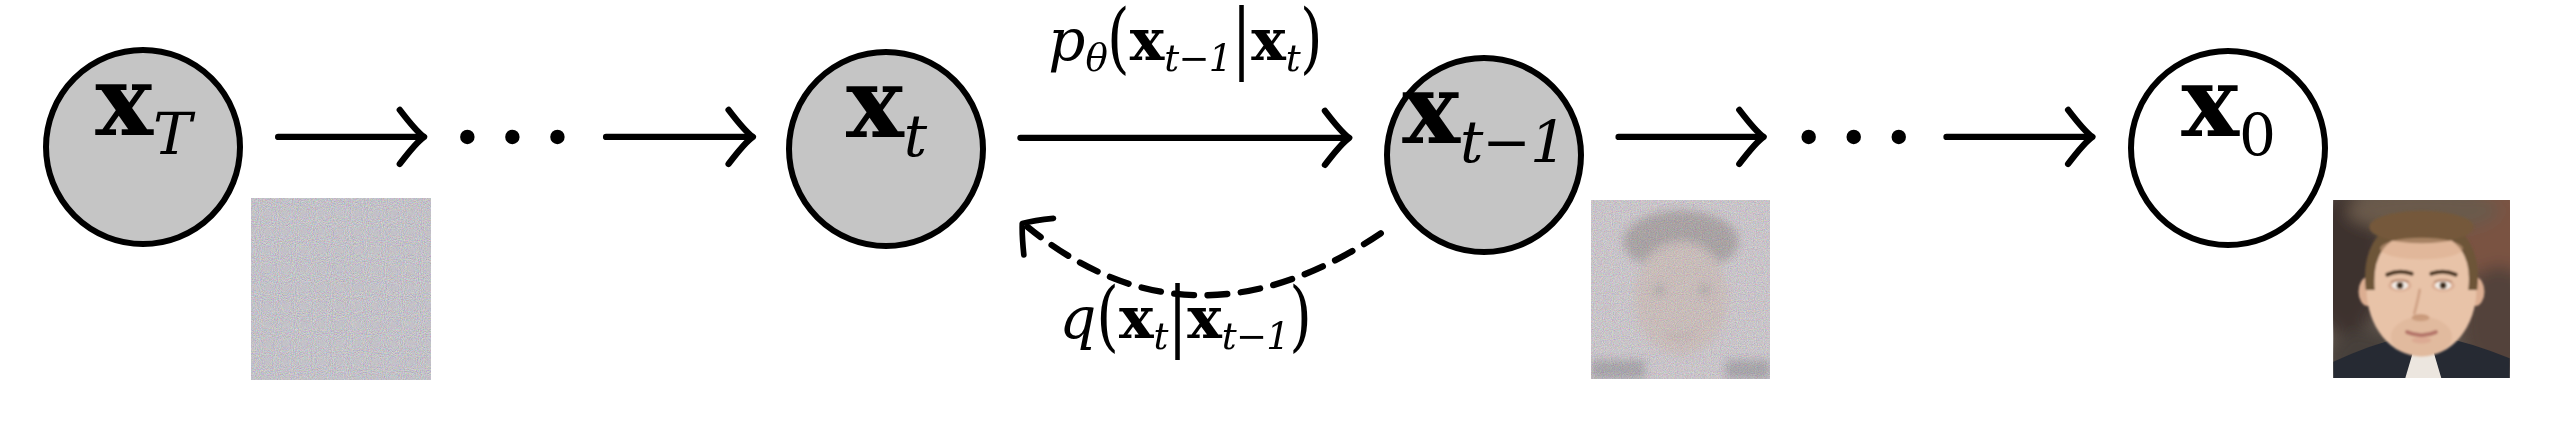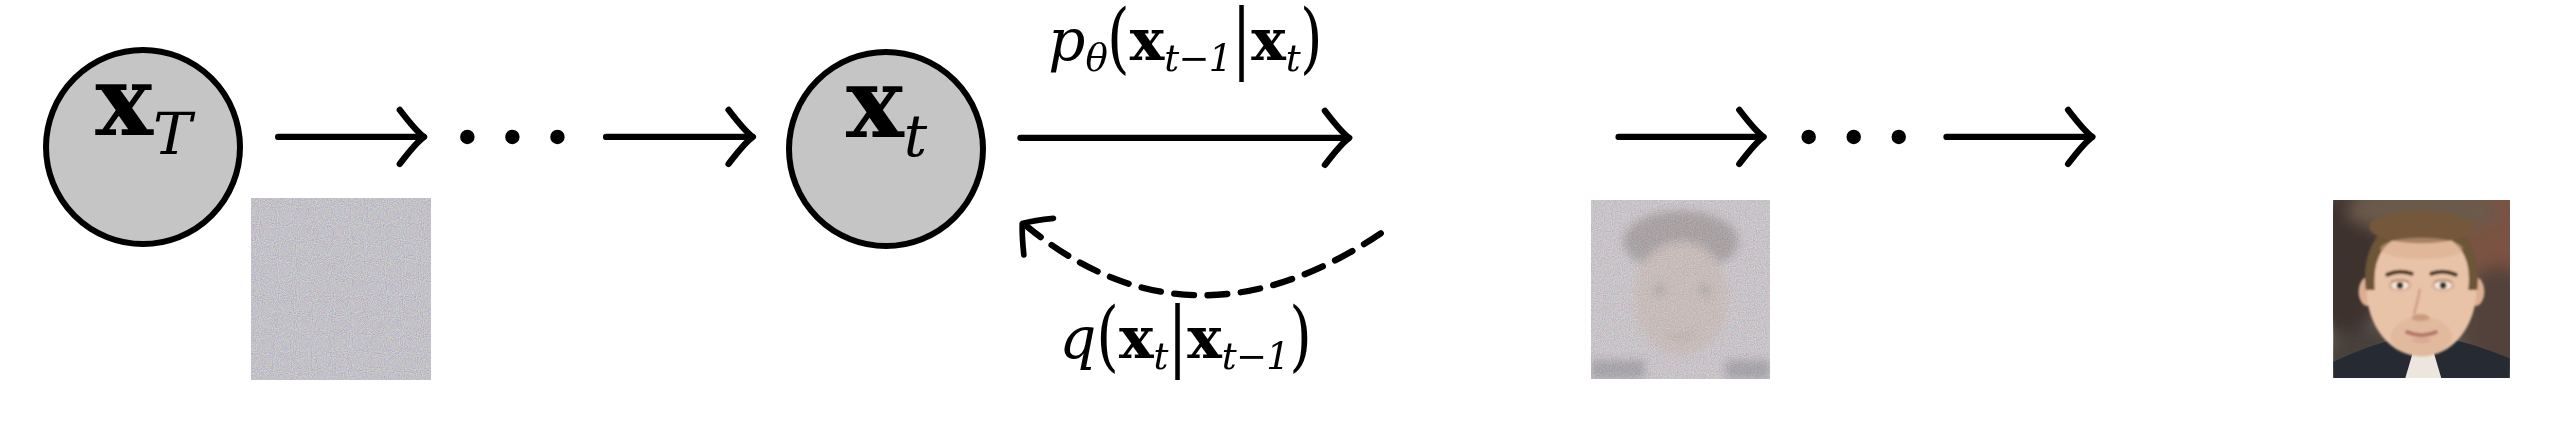--- a/index.html
+++ b/index.html
@@ -63,27 +63,33 @@
   </svg>
 
   <div class="node" style="left: 43px; top: 47px; background-color: rgb(197, 197, 197);" data-name="node-x_T">
     <span data-name="node-label"><span class="nmain" data-name="node-label-main">x</span><span class="nsub" data-name="node-label-sub">T</span></span>
   </div>
 
   <div class="node" style="left: 786px; top: 49px; background-color: rgb(197, 197, 197);" data-name="node-x_t">
     <span data-name="node-label"><span class="nmain" data-name="node-label-main">x</span><span class="nsub" data-name="node-label-sub">t</span></span>
   </div>
 
+  <div class="node" style="left: 1384px; top: 55px; background-color: rgb(197, 197, 197);" data-name="node-x_t-1">
+    <span data-name="node-label"><span class="nmain" data-name="node-label-main">x</span><span class="nsub" data-name="node-label-sub">t−1</span></span>
+  </div>
 
+  <div class="node" style="left: 2128px; top: 48px; background-color: rgb(255, 255, 255);" data-name="node-x_0">
+    <span data-name="node-label"><span class="nmain" data-name="node-label-main">x</span><span class="nsub" data-name="node-label-sub">0</span></span>
+  </div>
 
   <div class="mlabel" style="left:1005px;top:6px;" data-name="label-reverse-process">
     <span class="mit" data-name="math-fn">p</span><span class="msub" data-name="math-fn-sub">θ</span><span class="paren" data-name="math-open-paren">(</span><span class="mbf" data-name="math-arg">x</span><span class="msub" data-name="math-arg-sub">t−1</span><span class="paren" data-name="math-bar">|</span><span class="mbf" data-name="math-arg">x</span><span class="msub" data-name="math-arg-sub">t</span><span class="paren" data-name="math-close-paren">)</span>
   </div>
 
-  <div class="mlabel" style="left:1005px;top:304px;" data-name="label-forward-process">
+  <div class="mlabel" style="left:1005px;top:284px;" data-name="label-forward-process">
     <span class="mit" data-name="math-fn">q</span><span class="paren" data-name="math-open-paren">(</span><span class="mbf" data-name="math-arg">x</span><span class="msub" data-name="math-arg-sub">t</span><span class="paren" data-name="math-bar">|</span><span class="mbf" data-name="math-arg">x</span><span class="msub" data-name="math-arg-sub">t−1</span><span class="paren" data-name="math-close-paren">)</span>
   </div>
 
   <div class="thumb" style="left:251px;top:198px;" data-name="noise-sample-image">
     <svg width="180" height="182" viewBox="0 0 200 202" data-name="noise-image-canvas">
       <defs>
         <filter id="noiseA" x="0" y="0" width="100%" height="100%">
           <feTurbulence type="fractalNoise" baseFrequency="0.85" numOctaves="2" seed="3" stitchTiles="stitch"></feTurbulence>
           <feComponentTransfer>
             <feFuncR type="linear" slope="0.55" intercept="0.27"></feFuncR>

